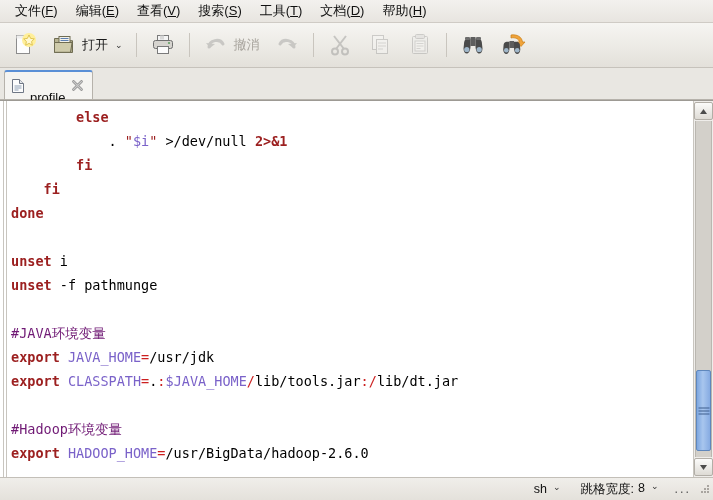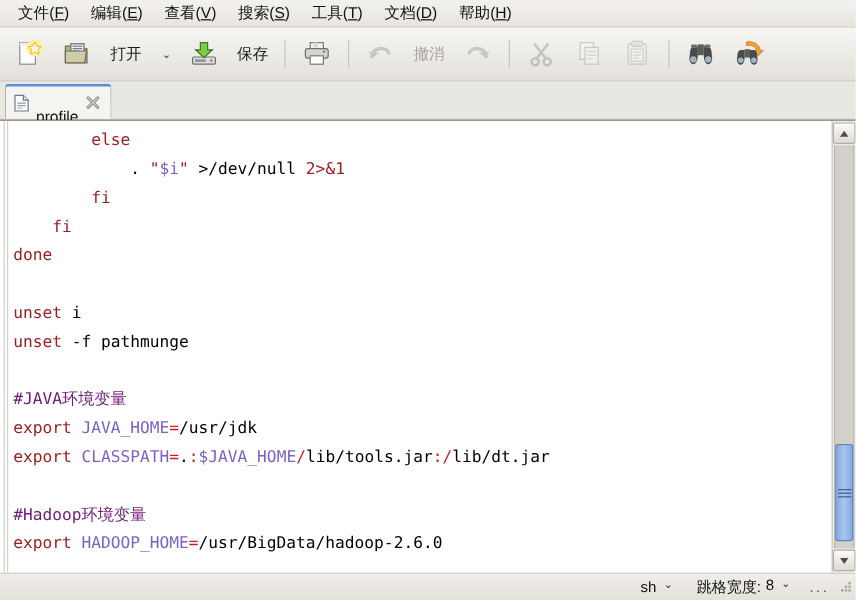--- a/index.html
+++ b/index.html
@@ -25,21 +25,21 @@
   .menu-item u{text-decoration:underline;}
 
   
   .toolbar{
     height:44px;flex:0 0 44px;
     background:linear-gradient(#f6f5f2 0%,#eceae5 55%,#e3e0da 100%);
     border-bottom:1px solid #c6c2bb;
     display:flex;align-items:center;padding:0 4px;gap:0px;
   }
   .tbtn{
-    height:36px;display:flex;align-items:center;gap:15px;
+    height:36px;display:flex;align-items:center;gap:5px;
     padding:0 6px;border:1px solid transparent;border-radius:3px;cursor:default;
   }
   .tbtn .lbl{font-size:13px;color:#1a1a1a;}
   .tbtn.disabled .lbl{color:#a8a49d;}
   .sep{width:1px;height:24px;background:#c9c5be;margin:0 6px;}
   .chev{font-size:9px;color:#333;margin-left:2px;}
 
   .icon{width:26px;height:26px;position:relative;display:inline-block;flex:0 0 26px;}
   .icon svg{display:block;}
   .dim{opacity:.34;filter:grayscale(100%);}
@@ -79,21 +79,21 @@
   .gutterline2{flex:0 0 2px;background:#ffffff;border-right:1px solid #c8c5bf;}
   .code{
     flex:1 1 auto;overflow:hidden;position:relative;
     font-family:"DejaVu Sans Mono","Liberation Mono",monospace;
     font-size:13.5px;line-height:24px;
     padding:4px 0 0 4px;
     white-space:pre;
     background:#fff;
   }
   .code .ln{height:24px;}
-  .kw{color:#9c2020;font-weight:normal;}
+  .kw{color:#9c2020;font-weight:bold;}
   .str{color:#9c2020;}
   .var{color:#7a62c9;}
   .op{color:#cc2020;}
   .cmt{color:#701a75;}
   .pl{color:#000;}
 
   
   .vscroll{
     flex:0 0 19px;width:19px;
     background:#efedea;
@@ -168,31 +168,20 @@
           <rect x="9.5" y="6" width="8" height="1" fill="#5d7fb0"></rect>
           <rect x="9.5" y="8" width="8" height="1" fill="#5d7fb0"></rect>
           <rect x="9.5" y="10" width="5" height="1" fill="#5d7fb0"></rect>
           <path d="M3.5 10.5h17.6l-1.6 9.8H3.5z" fill="#cfcbab" stroke="#6f6c52"></path>
         </svg>
       </span>
       <span class="lbl">打开</span>
       <span class="chev">⌄</span>
     </div>
 
-    <div class="tbtn">
-      <span class="icon">
-        <svg width="26" height="26" viewBox="0 0 26 26">
-          <rect x="3.5" y="15.5" width="19" height="6" rx="1" fill="#dcdcdc" stroke="#707070"></rect>
-          <rect x="5.5" y="17.5" width="9" height="2" fill="#8e8e8e"></rect>
-          <circle cx="19" cy="18.5" r="1.1" fill="#8e8e8e"></circle>
-          <path d="M10 3.5h6v6h4l-7 6.5-7-6.5h4z" fill="#7ecb4a" stroke="#3c7a23"></path>
-        </svg>
-      </span>
-      <span class="lbl">保存</span>
-    </div>
 
     <div class="sep"></div>
 
     <div class="tbtn">
       <span class="icon">
         <svg width="26" height="26" viewBox="0 0 26 26">
           <rect x="7.5" y="3.5" width="11" height="5" fill="#f4f4f4" stroke="#7a7a7a"></rect>
           <rect x="3.5" y="8.5" width="19" height="8" rx="2" fill="#d6d4cf" stroke="#6f6f6f"></rect>
           <rect x="7.5" y="14.5" width="11" height="7" fill="#fbfbfb" stroke="#7a7a7a"></rect>
           <circle cx="19" cy="11" r="1.1" fill="#64a064"></circle>

